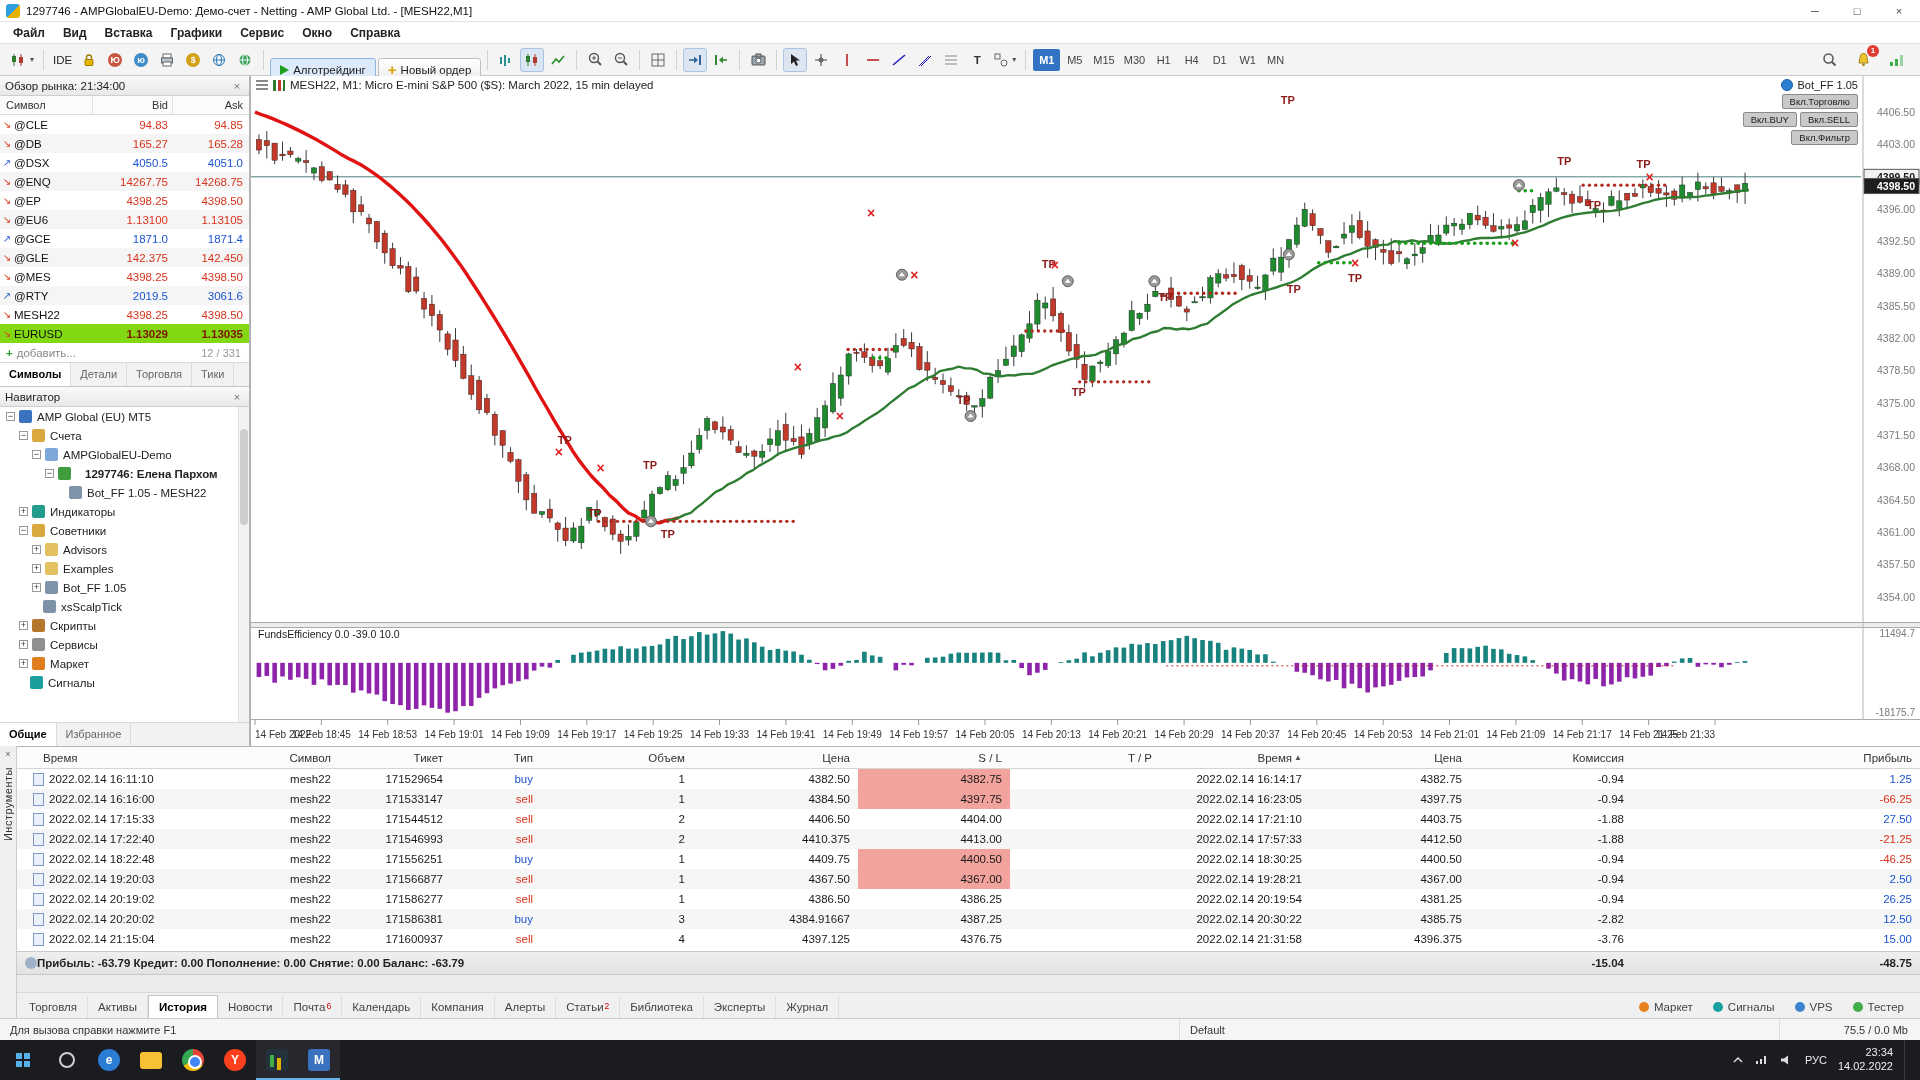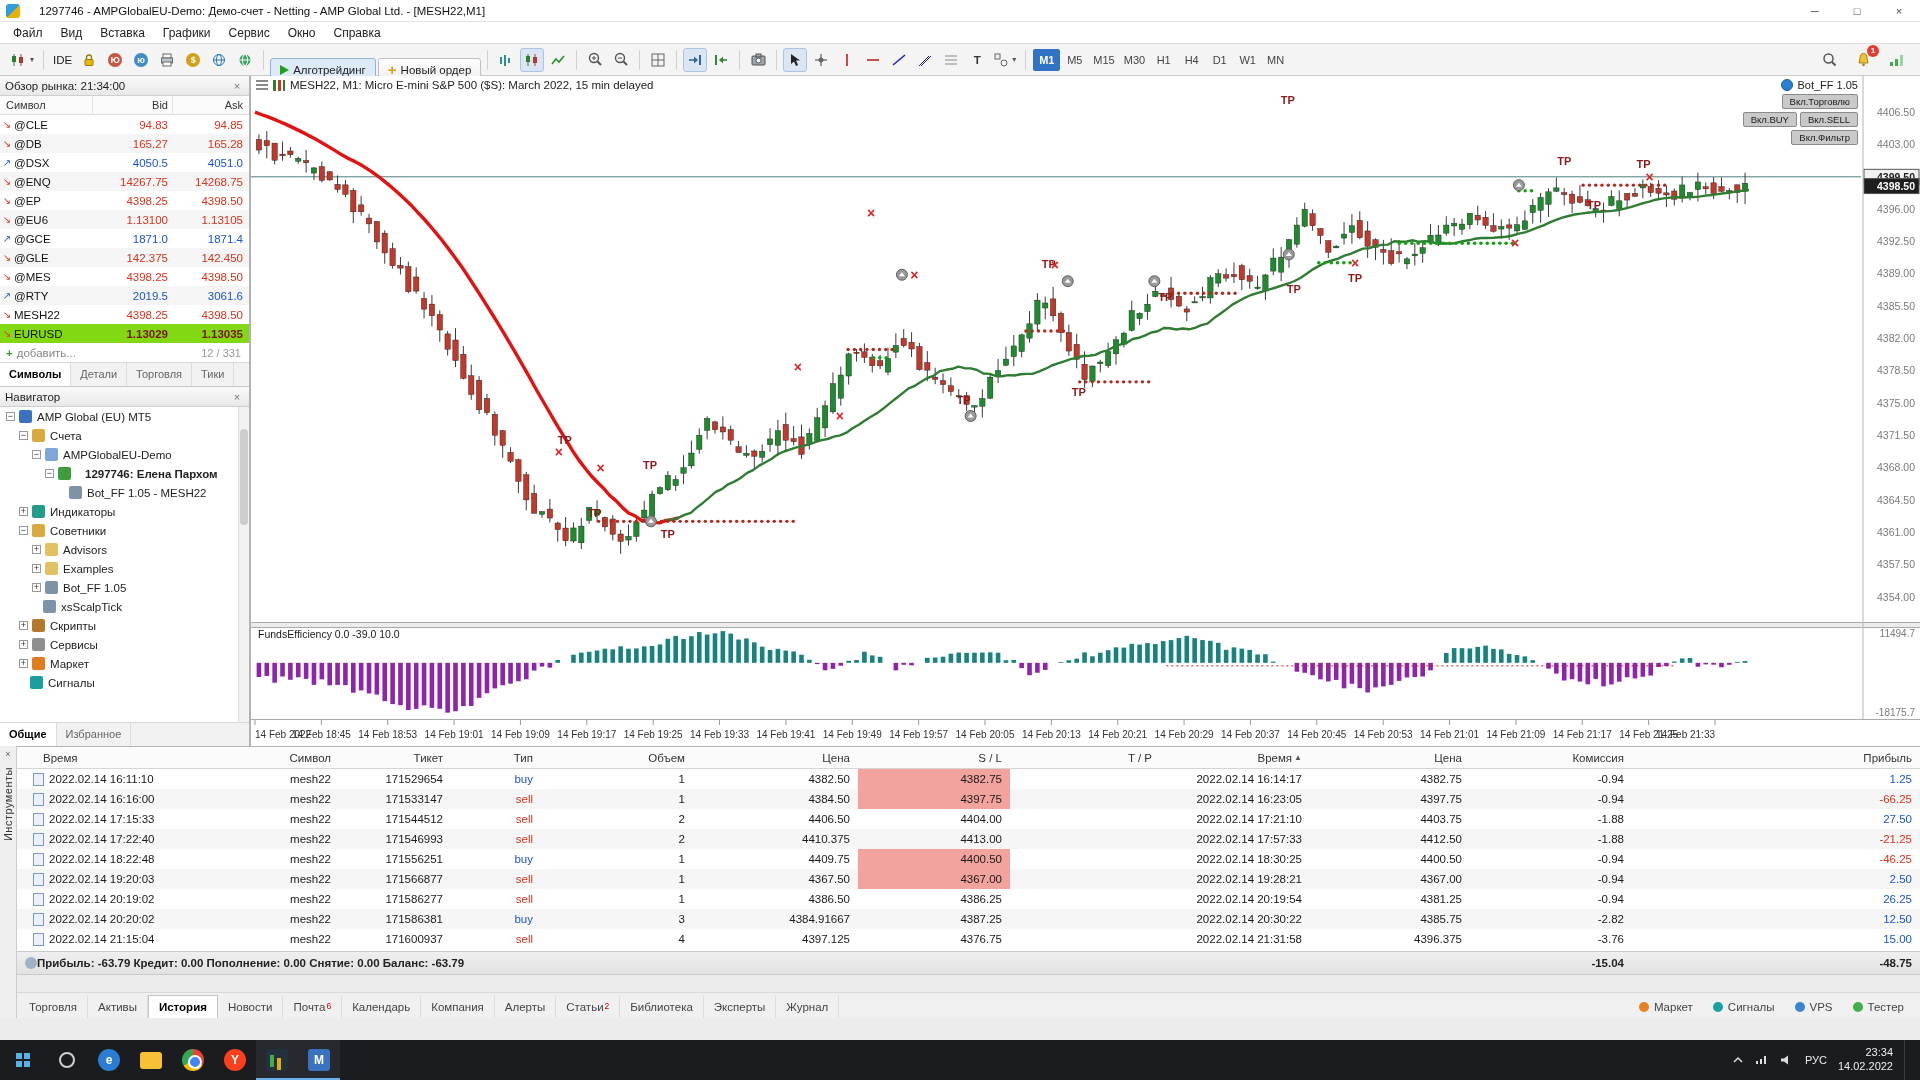--- a/index.html
+++ b/index.html
@@ -1,26 +1,26 @@
 <!DOCTYPE html>
 <html><head>
 <meta charset="utf-8">
 <style>
 *{margin:0;padding:0;box-sizing:border-box;}
 html,body{width:1920px;height:1080px;overflow:hidden;}
 body{font-family:"Liberation Sans",sans-serif;background:#ececec;}
 .app{position:absolute;top:0;left:0;width:1920px;height:1080px;font-size:12px;color:#111;}
 
 
-.titlebar{position:absolute;top:0;left:0;right:0;height:22px;background:#fff;display:flex;align-items:center;padding-left:6px;border-bottom:1px solid #e3e3e3;gap:13px;}
+.titlebar{position:absolute;top:0;left:0;right:0;height:22px;background:#fff;display:flex;align-items:center;padding-left:6px;border-bottom:1px solid #e3e3e3;}
 .app-ic16{width:14px;height:14px;margin-right:6px;border-radius:3px;background:linear-gradient(135deg,#2f9fe0 50%,#e8b000 50%);flex:none;}
 .title-text{font-size:11.5px;color:#111;white-space:nowrap;}
 .win-controls{margin-left:auto;display:flex;height:100%;}
 .win-btn{width:42px;display:flex;align-items:center;justify-content:center;font-size:11px;color:#444;}
-.menubar{position:absolute;top:22px;left:0;right:0;height:22px;background:#fff;display:flex;align-items:center;padding-left:4px;border-bottom:1px solid #e0e0e0;}
+.menubar{position:absolute;top:22px;left:0;right:0;height:22px;background:#fff;display:flex;align-items:center;padding-left:4px;border-bottom:1px solid #e0e0e0;font-weight:bold;}
 .menu-item{padding:2px 9px;font-size:12px;color:#222;}
 .toolbar{position:absolute;top:44px;left:0;right:0;height:32px;background:#f4f4f4;border-bottom:1px solid #c9c9c9;display:flex;align-items:center;padding:0 6px;}
 .tb-btn{height:24px;min-width:24px;display:inline-flex;align-items:center;justify-content:center;margin:0 1px;border-radius:3px;position:relative;color:#333;font-size:11.5px;gap:4px;padding:0 3px;}
 .tb-btn.framed{border:1px solid #bfbfbf;background:linear-gradient(#ffffff,#ededed);padding:0 9px;margin-top:20px;}
 .tb-btn.framed.active{background:#ddeafa;border-color:#90b4dd;}
 .tb-btn.active:not(.framed){background:#dce6f2;border:1px solid #aac4e4;}
 .tb-sep{width:1px;height:20px;background:#d2d2d2;margin:0 5px;flex:none;}
 .tb-caret{font-size:8px;color:#555;}
 .tb-lbl{font-size:11.5px;color:#222;white-space:nowrap;}
 .tb-badge{position:absolute;top:-3px;right:-4px;background:#e03c31;color:#fff;font-size:8px;width:12px;height:12px;border-radius:6px;display:flex;align-items:center;justify-content:center;font-weight:bold;}
@@ -1690,20 +1690,25 @@
           <span class="rdot" style="background: rgb(59, 130, 208);"></span>
           <span>VPS</span>
         </span>
         <span class="btab rtab">
           <span class="rdot" style="background: rgb(63, 174, 73);"></span>
           <span>Тестер</span>
         </span>
       </span>
     </div>
 
+  <div class="statusbar">
+    <span class="sb-left">Для вызова справки нажмите F1</span>
+    <span class="sb-default">Default</span>
+    <span class="sb-mem">75.5 / 0.0 Mb</span>
+  </div>
 
   <div class="taskbar">
     <span class="tb-start">
       <span class="winlogo">
           <b></b>
           <b></b>
           <b></b>
           <b></b>
         </span>
     </span>

